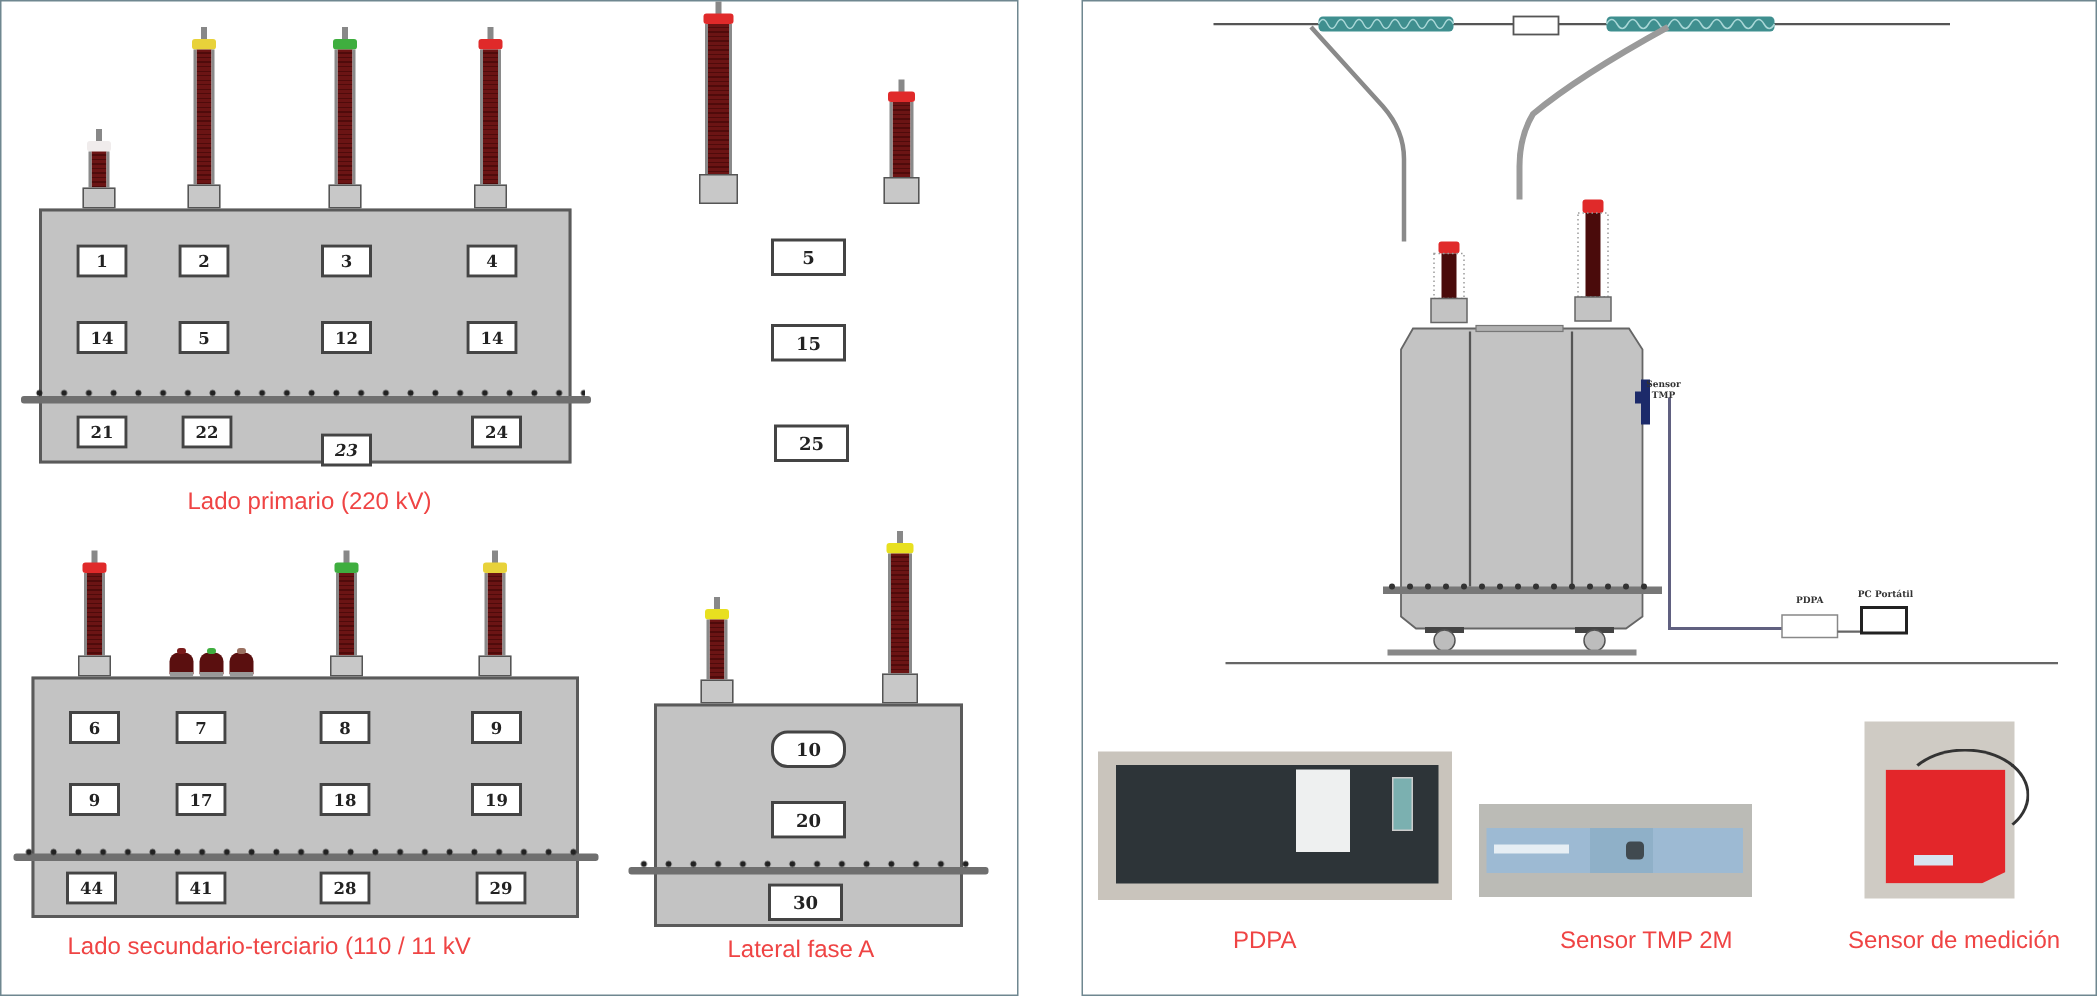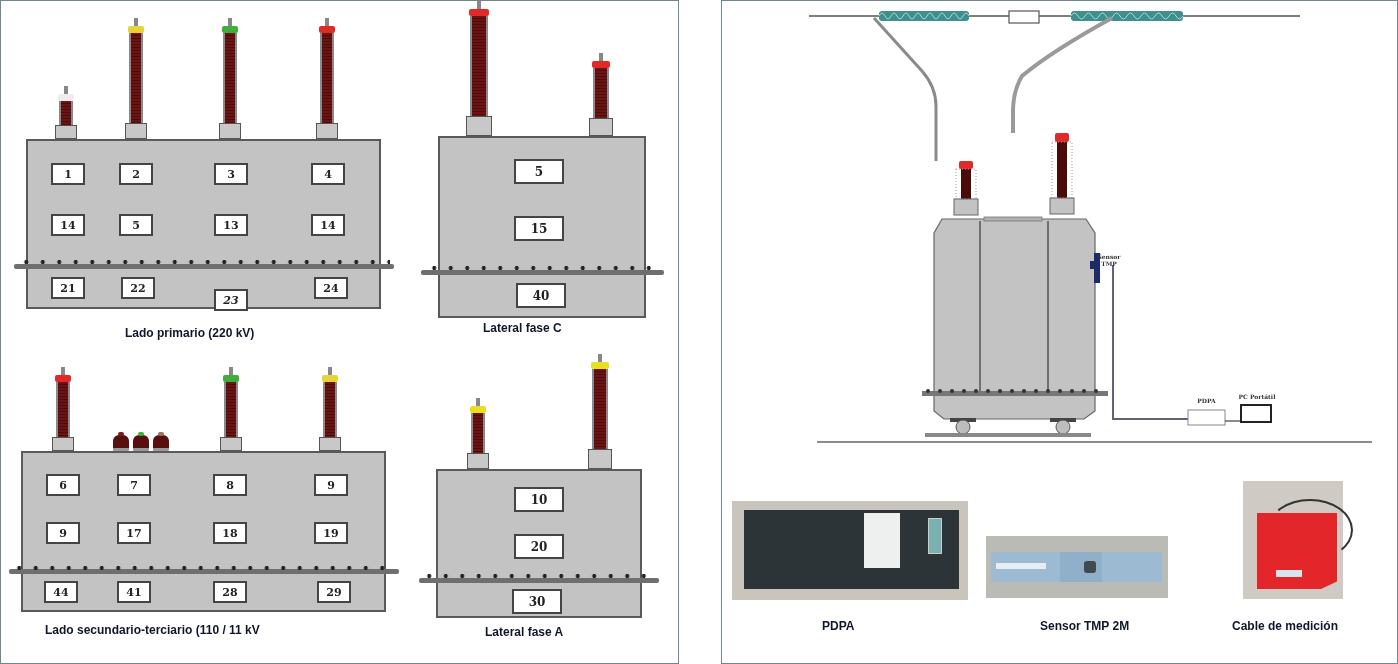--- a/index.html
+++ b/index.html
@@ -11,21 +11,21 @@
   .abs { position: absolute; }
   .tank { position: absolute; background: #c3c3c3; border: 2px solid #5a5a5a; box-sizing: border-box; }
   .rail { position: absolute; height: 5px; background: #6f6f6f; border-radius: 2px; }
   .rail-dots { position: absolute; height: 6px;
      background-image: radial-gradient(circle, #222 1.8px, transparent 2.2px);
      background-size: 16.5px 6px; background-repeat: repeat-x; }
   .label-box { position: absolute; width: 34px; height: 22px; background: #fff;
      border: 2px solid #444; box-sizing: border-box; display: flex; align-items: center; justify-content: center;
      font-family: "DejaVu Serif", serif; font-weight: bold; font-size: 11px; color: #222; }
   .label-box.wide { width: 50px; height: 25px; font-size: 12px; }
-  .caption { position: absolute; font-size: 12px; color: #0f172a; white-space: nowrap; font-weight: bold; }
+  .caption { position: absolute; font-size: 16px; color: #ef4444; white-space: nowrap; }
   .bushing { position: absolute; }
   .bushing .stem { position: absolute; left: 50%; width: 4px; margin-left: -2px; background: #888; }
   .bushing .cap { position: absolute; left: 0; right: 0; border-radius: 2px; }
   .bushing .body { position: absolute; background: repeating-linear-gradient(to bottom, #6b1414 0px, #6b1414 2px, #4f0b0b 2px, #4f0b0b 3px);
        border-left: 2px solid #8a8a8a; border-right: 2px solid #8a8a8a; box-sizing: border-box; }
   .bushing .base { position: absolute; background: #c8c8c8; border: 1.5px solid #555; box-sizing: border-box; }
   .small-label { position: absolute; font-family: "DejaVu Serif", serif; font-weight: bold; font-size: 6px; color: #333; text-align: center; line-height: 7px; }
   .photo { position: absolute; }
 </style>
 </head>
@@ -35,26 +35,20 @@
 
   <div class="abs" style="left:0;top:0;width:410px;height:350px;">
     <div></div>
     <div class="tank" style="left:25px;top:138px;width:355px;height:170px;"></div>
     <div class="rail" style="left:13px;top:263px;width:380px;"></div>
     <div class="rail-dots" style="left:17px;top:258px;width:372px;"></div>
     <div></div>
     <div class="caption" style="left:124px;top:325px;">Lado primario (220 kV)</div>
   </div>
 
-  <div class="abs" style="left:0;top:0;width:679px;height:350px;">
-    <div class="tank" style="left:437px;top:135px;width:208px;height:182px;"></div>
-    <div class="rail" style="left:420px;top:269px;width:243px;"></div>
-    <div class="rail-dots" style="left:425px;top:264px;width:236px;"></div>
-    <div class="caption" style="left:482px;top:320px;">Lateral fase C</div>
-  </div>
 
   <div class="abs" style="left:0;top:0;width:410px;height:539px;">
     <div class="tank" style="left:20px;top:450px;width:365px;height:161px;"></div>
     <div class="rail" style="left:8px;top:568px;width:390px;"></div>
     <div class="rail-dots" style="left:10px;top:564px;width:385px;"></div>
     <div class="caption" style="left:44px;top:622px;">Lado secundario-terciario (110 / 11 kV</div>
   </div>
 
   <div class="abs" style="left:0;top:0;width:679px;height:664px;">
     <div class="tank" style="left:435px;top:468px;width:206px;height:149px;"></div>
@@ -87,41 +81,41 @@
         <div class="cap" style="top: 8px; height: 7px; left: 3px; right: 3px; background: rgb(224, 42, 42);"></div>
         <div class="body" style="top: 15px; height: 90px; left: 4px; width: 14px;"></div>
         <div class="base" style="top: 105px; height: 16px; left: 0px; width: 22px;"></div>
       </div>
       <div class="label-box" style="left: 50px; top: 162px;">1</div>
       <div class="label-box" style="left: 118px; top: 162px;">2</div>
       <div class="label-box" style="left: 213px; top: 162px;">3</div>
       <div class="label-box" style="left: 310px; top: 162px;">4</div>
       <div class="label-box" style="left: 50px; top: 213px;">14</div>
       <div class="label-box" style="left: 118px; top: 213px;">5</div>
-      <div class="label-box" style="left: 213px; top: 213px;">13</div>
+      <div class="label-box" style="left: 213px; top: 213px;">12</div>
       <div class="label-box" style="left: 310px; top: 213px;">14</div>
       <div class="label-box" style="left: 50px; top: 276px;">21</div>
       <div class="label-box" style="left: 120px; top: 276px;">22</div>
       <div class="label-box" style="left: 213px; top: 288px; font-style: italic;">23</div>
       <div class="label-box" style="left: 313px; top: 276px;">24</div>
       <div class="bushing" style="left: 465px; top: 0px; width: 26px; height: 135px;">
         <div class="stem" style="top: 0px; height: 9px;"></div>
         <div class="cap" style="top: 8px; height: 7px; left: 3px; right: 3px; background: rgb(224, 42, 42);"></div>
         <div class="body" style="top: 15px; height: 100px; left: 4px; width: 18px;"></div>
         <div class="base" style="top: 115px; height: 20px; left: 0px; width: 26px;"></div>
       </div>
       <div class="bushing" style="left: 588px; top: 52px; width: 24px; height: 83px;">
         <div class="stem" style="top: 0px; height: 9px;"></div>
         <div class="cap" style="top: 8px; height: 7px; left: 3px; right: 3px; background: rgb(224, 42, 42);"></div>
         <div class="body" style="top: 15px; height: 50px; left: 4px; width: 16px;"></div>
         <div class="base" style="top: 65px; height: 18px; left: 0px; width: 24px;"></div>
       </div>
       <div class="label-box wide" style="left: 513px; top: 158px;">5</div>
       <div class="label-box wide" style="left: 513px; top: 215px;">15</div>
-      <div class="label-box wide" style="left: 515px; top: 282px;">40</div>
+      <div class="label-box wide" style="left: 515px; top: 282px;">25</div>
       <div class="bushing" style="left: 51px; top: 366px; width: 22px; height: 84px;">
         <div class="stem" style="top: 0px; height: 9px;"></div>
         <div class="cap" style="top: 8px; height: 7px; left: 3px; right: 3px; background: rgb(224, 42, 42);"></div>
         <div class="body" style="top: 15px; height: 55px; left: 4px; width: 14px;"></div>
         <div class="base" style="top: 70px; height: 14px; left: 0px; width: 22px;"></div>
       </div>
       <div class="bushing" style="left: 219px; top: 366px; width: 22px; height: 84px;">
         <div class="stem" style="top: 0px; height: 9px;"></div>
         <div class="cap" style="top: 8px; height: 7px; left: 3px; right: 3px; background: rgb(63, 174, 63);"></div>
         <div class="body" style="top: 15px; height: 55px; left: 4px; width: 14px;"></div>
@@ -159,21 +153,21 @@
         <div class="cap" style="top: 8px; height: 7px; left: 3px; right: 3px; background: rgb(232, 224, 32);"></div>
         <div class="body" style="top: 15px; height: 40px; left: 4px; width: 14px;"></div>
         <div class="base" style="top: 55px; height: 16px; left: 0px; width: 22px;"></div>
       </div>
       <div class="bushing" style="left: 587px; top: 353px; width: 24px; height: 115px;">
         <div class="stem" style="top: 0px; height: 9px;"></div>
         <div class="cap" style="top: 8px; height: 7px; left: 3px; right: 3px; background: rgb(232, 224, 32);"></div>
         <div class="body" style="top: 15px; height: 80px; left: 4px; width: 16px;"></div>
         <div class="base" style="top: 95px; height: 20px; left: 0px; width: 24px;"></div>
       </div>
-      <div class="label-box wide" style="left: 513px; top: 486px;">10</div>
+      <div class="label-box wide" style="left: 513px; top: 486px; border-radius: 11px;">10</div>
       <div class="label-box wide" style="left: 513px; top: 533px;">20</div>
       <div class="label-box wide" style="left: 511px; top: 588px;">30</div>
     </div>
 </div>
 
 <div id="panel-right" class="panel">
   <svg class="abs" style="left:0;top:0;" width="677" height="470">
 
     <line x1="87" y1="15" x2="578" y2="15" stroke="#555" stroke-width="1.5"></line>
     <g>
@@ -257,14 +251,14 @@
     <div style="position:absolute;left:98px;top:25px;width:12px;height:12px;background:#404a50;border-radius:3px;"></div>
     <div style="position:absolute;left:10px;top:27px;width:50px;height:6px;background:#e6eef4;"></div>
   </div>
   <div class="photo" style="left:521px;top:480px;width:100px;height:118px;background:#cfcbc4;">
     <div style="position:absolute;left:14px;top:32px;width:80px;height:76px;background:#e3262a;clip-path:polygon(0 0,100% 0,100% 90%,80% 100%,0 100%);"></div>
     <div style="position:absolute;left:24px;top:18px;width:82px;height:58px;border:2px solid #333;border-radius:50%;border-bottom-color:transparent;border-left-color:transparent;"></div>
     <div style="position:absolute;left:33px;top:89px;width:26px;height:7px;background:#d8e4f0;"></div>
   </div>
   <div class="caption" style="left:100px;top:618px;">PDPA</div>
   <div class="caption" style="left:318px;top:618px;">Sensor TMP 2M</div>
-  <div class="caption" style="left:510px;top:618px;">Cable de medición</div>
+  <div class="caption" style="left:510px;top:618px;">Sensor de medición</div>
 </div>
 
 </body></html>

